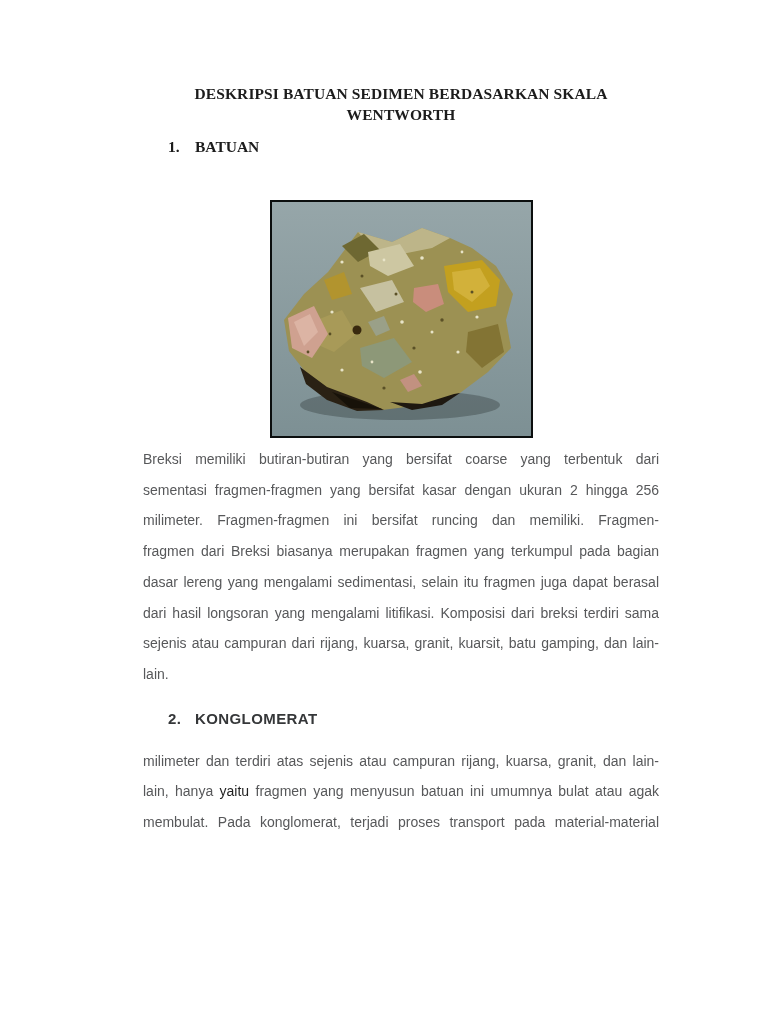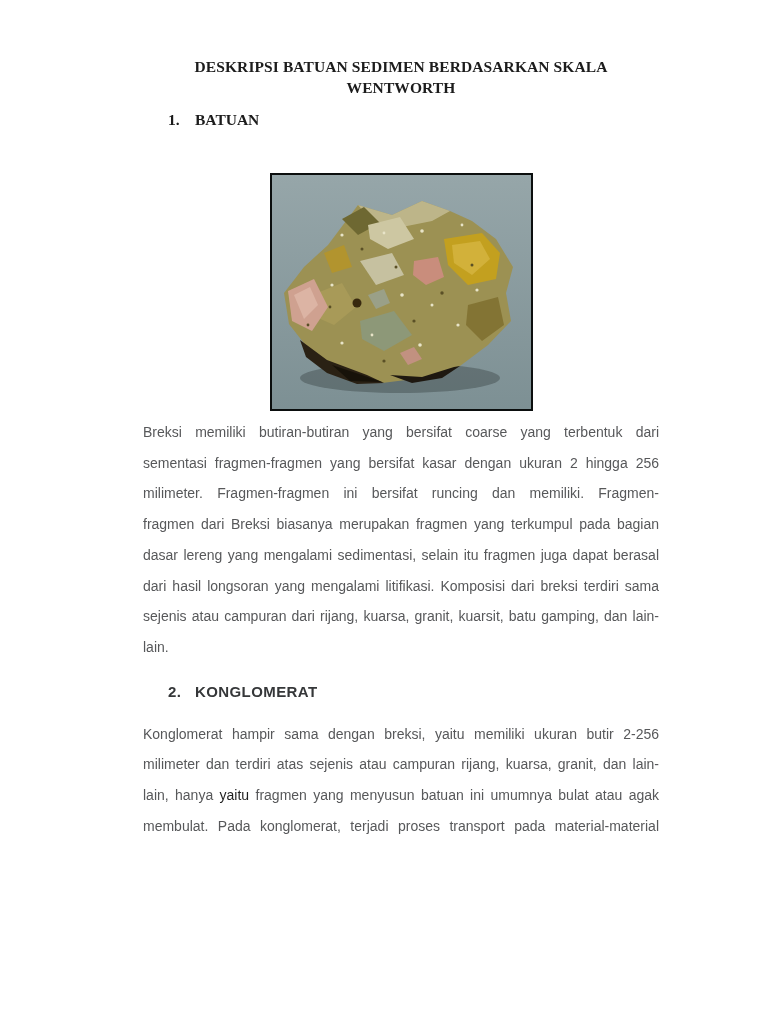--- a/index.html
+++ b/index.html
@@ -3,21 +3,21 @@
 <meta charset="utf-8">
 <title>Deskripsi Batuan Sedimen</title>
 <style>
   html,body { margin:0; padding:0; background:#ffffff; }
   .page {
     position:relative; width:768px; height:1024px; margin:0 auto;
     background:#ffffff; overflow:hidden;
     font-family:"Liberation Sans", sans-serif;
   }
   .content {
-    position:absolute; left:143px; top:0; width:516px; padding-top:56px;
+    position:absolute; left:143px; top:0; width:516px; padding-top:83px;
   }
   .doc-title {
     margin:0 auto; max-width:440px; text-align:center;
     font-family:"Liberation Serif", serif; font-weight:bold;
     font-size:15.5px; line-height:21px; color:#1c1c1c; letter-spacing:0.1px;
   }
   .sec-heading { display:flex; padding-left:25px; font-weight:bold; }
   .sec-heading .num { flex:0 0 27px; width:27px; }
   .sec-heading.serif-style {
     margin-top:12px; font-family:"Liberation Serif", serif;
@@ -134,20 +134,19 @@
         <div class="jline">sejenis atau campuran dari rijang, kuarsa, granit, kuarsit, batu gamping, dan lain-</div>
         <div class="jline no-just">lain.</div>
       </div>
 
     <div class="sec-heading sans-style">
       <span class="num">2.</span>
       <span class="htext">KONGLOMERAT</span>
     </div>
 
     <div class="para second">
-        <div class="jline">Konglomerat hampir sama dengan breksi, yaitu memiliki ukuran butir 2-256</div>
         <div class="jline">milimeter dan terdiri atas sejenis atau campuran rijang, kuarsa, granit, dan lain-</div>
         <div class="jline"><span>lain, hanya </span><span class="em">yaitu</span><span> fragmen yang menyusun batuan ini umumnya bulat atau agak</span></div>
         <div class="jline">membulat. Pada konglomerat, terjadi proses transport pada material-material</div>
       </div>
 
   </div>
 </div>
 
 </body></html>

